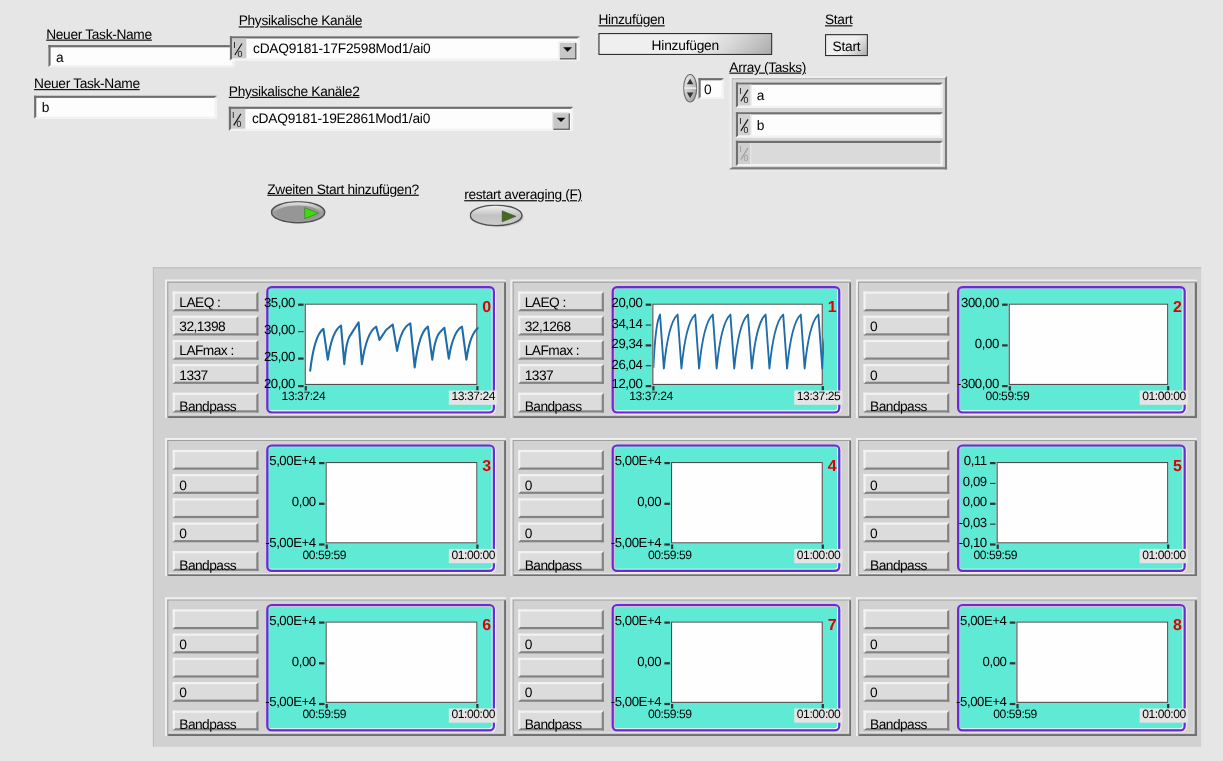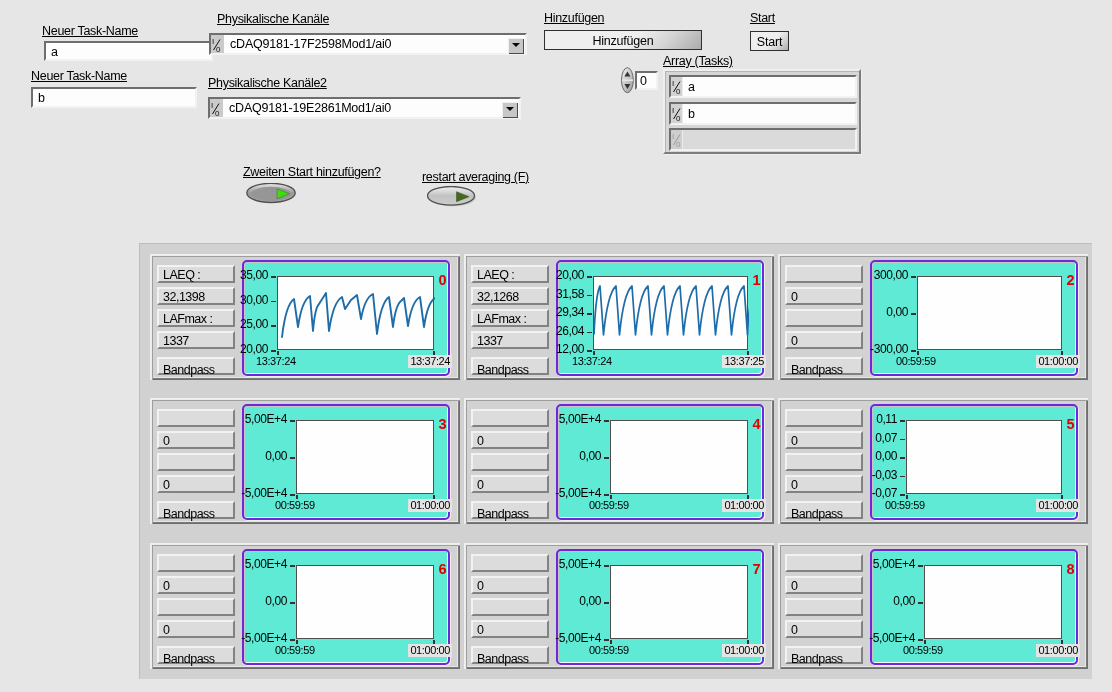--- a/index.html
+++ b/index.html
@@ -187,21 +187,21 @@
     <div class="fld" style="top:76.5px;">1337</div>
     <div class="fld" style="top:102.5px;padding-top:4px;">Bandpass</div>
     <div class="chart">
       <div class="plot" style="left:35px;top:14px;width:155px;height:74px">
         <svg width="155" height="74" viewBox="0 0 155 74" style="position:absolute;left:0;top:0">
           <path d="M0.0,57.0 Q1.9,16.2 6.0,9.0 L9.5,58.0 Q13.5,16.4 22.0,9.0 L25.5,58.0 Q29.5,16.4 38.0,9.0 L41.5,58.0 Q45.5,16.4 54.0,9.0 L57.5,58.0 Q61.5,16.4 70.0,9.0 L73.5,58.0 Q77.5,16.4 86.0,9.0 L89.5,58.0 Q93.5,16.4 102.0,9.0 L105.5,58.0 Q109.5,16.4 118.0,9.0 L121.5,58.0 Q125.5,16.4 134.0,9.0 L137.5,58.0 Q141.5,16.4 150.0,9.0 L153.5,58.0 Q154.6,30.8 157.0,26.0" fill="none" stroke="#1e6ca8" stroke-width="1.7" stroke-linejoin="round" stroke-linecap="round"></path>
         </svg>
       </div>
       <div class="ylab" style="left:-26px;width:52px;top:6.0px">20,00</div>
       <div class="tick" style="left:29px;top:14.0px"></div>
-      <div class="ylab" style="left:-26px;width:52px;top:24.5px">31,58</div>
+      <div class="ylab" style="left:-26px;width:52px;top:24.5px">34,14</div>
       <div class="tick" style="left:29px;top:32.5px"></div>
       <div class="ylab" style="left:-26px;width:52px;top:43.0px">29,34</div>
       <div class="tick" style="left:29px;top:51.0px"></div>
       <div class="ylab" style="left:-26px;width:52px;top:61.5px">26,04</div>
       <div class="tick" style="left:29px;top:69.5px"></div>
       <div class="ylab" style="left:-26px;width:52px;top:80.0px">12,00</div>
       <div class="tick" style="left:29px;top:88.0px"></div>
       <div class="xtick" style="left:35px;top:89px"></div>
       <div class="xtick" style="left:189px;top:89px"></div>
       <div class="xlab" style="left:14px">13:37:24</div>
@@ -275,27 +275,27 @@
 <div class="panel" style="left:778px;top:398px">
     <div class="fld" style="top:10.5px;"></div>
     <div class="fld" style="top:32.5px;">0</div>
     <div class="fld" style="top:54.5px;"></div>
     <div class="fld" style="top:76.5px;">0</div>
     <div class="fld" style="top:102.5px;padding-top:4px;">Bandpass</div>
     <div class="chart">
       <div class="plot" style="left:34px;top:14px;width:156px;height:74px"></div>
       <div class="ylab" style="left:-27px;width:52px;top:6.0px">0,11</div>
       <div class="tick" style="left:28px;top:14.0px"></div>
-      <div class="ylab" style="left:-27px;width:52px;top:24.5px">0,07</div>
+      <div class="ylab" style="left:-27px;width:52px;top:24.5px">0,09</div>
       <div class="tick" style="left:28px;top:32.5px"></div>
       <div class="ylab" style="left:-27px;width:52px;top:43.0px">0,00</div>
       <div class="tick" style="left:28px;top:51.0px"></div>
       <div class="ylab" style="left:-27px;width:52px;top:61.5px">-0,03</div>
       <div class="tick" style="left:28px;top:69.5px"></div>
-      <div class="ylab" style="left:-27px;width:52px;top:80.0px">-0,07</div>
+      <div class="ylab" style="left:-27px;width:52px;top:80.0px">-0,10</div>
       <div class="tick" style="left:28px;top:88.0px"></div>
       <div class="xtick" style="left:34px;top:89px"></div>
       <div class="xtick" style="left:189px;top:89px"></div>
       <div class="xlab" style="left:13px">00:59:59</div>
       <div class="xlab xrb" style="right:-4px;text-align:right">01:00:00</div>
       <div class="rednum">5</div>
     </div>
   </div>
 <div class="panel" style="left:150px;top:543px">
     <div class="fld" style="top:10.5px;"></div>

